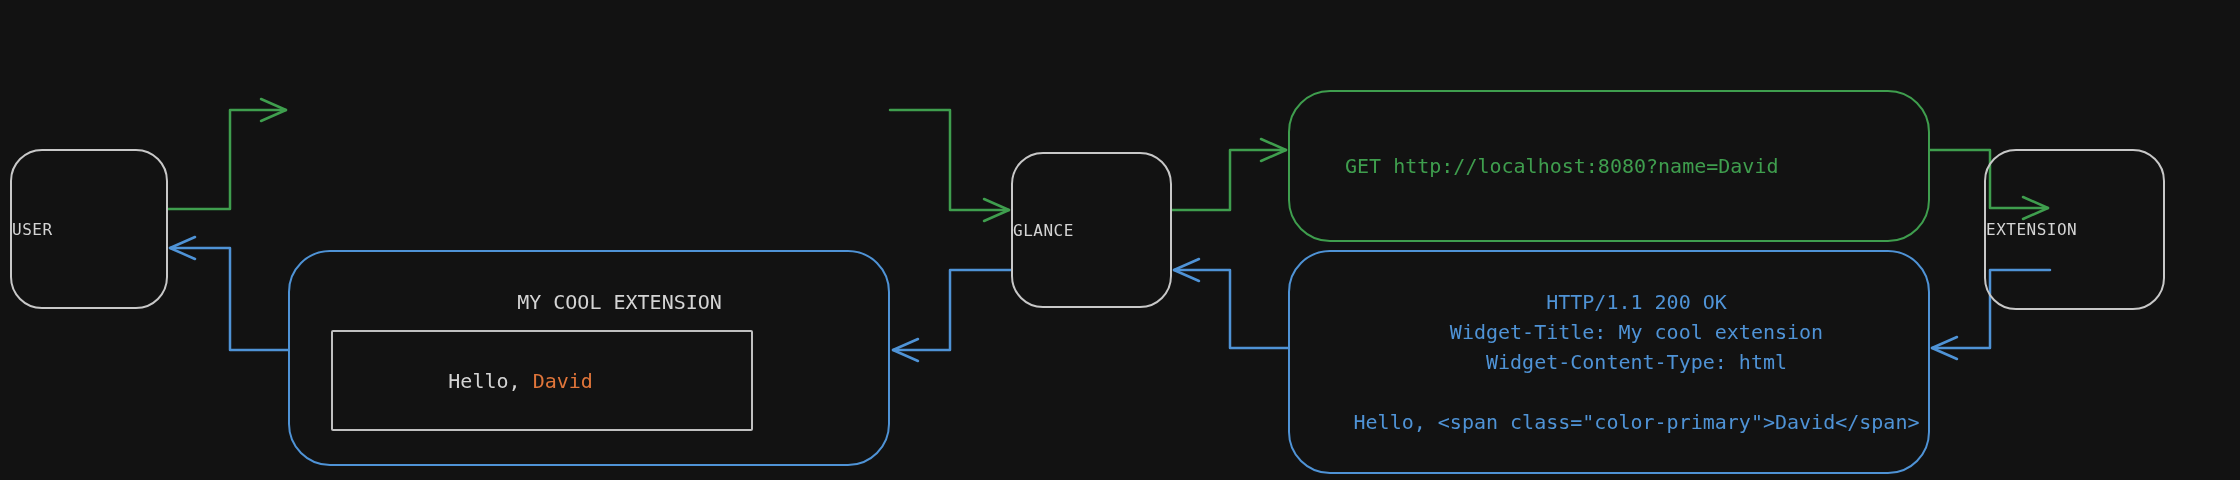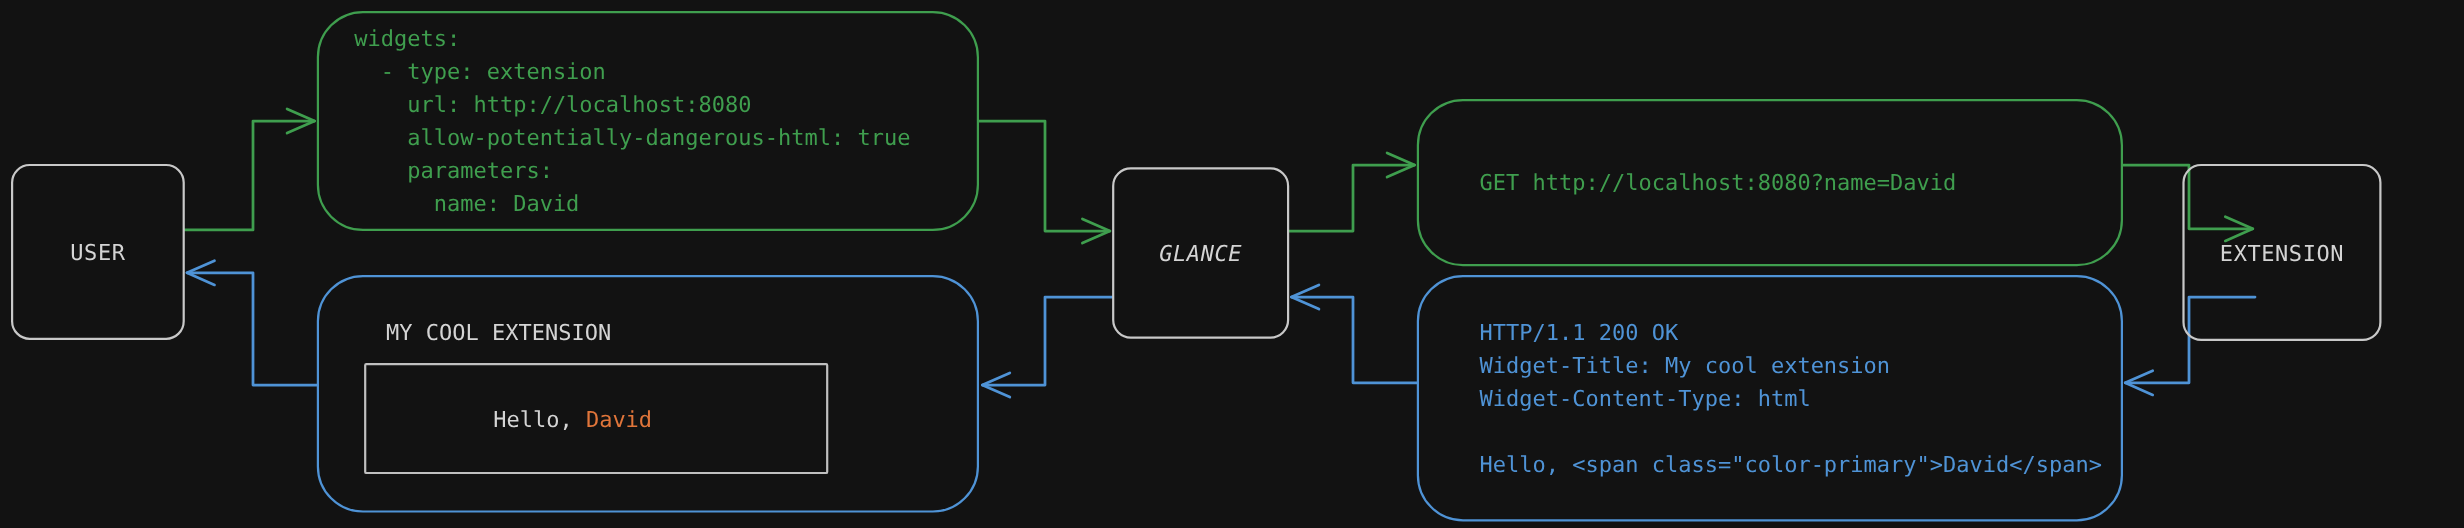--- a/index.html
+++ b/index.html
@@ -26,40 +26,39 @@
     stroke-width: 2.5;
     stroke-linejoin: round;
     stroke-linecap: round;
   }
   .connector-layer .green { stroke: var(--green, #3f9e4e); }
   .connector-layer .blue  { stroke: var(--blue, #4f93d6); }
 
   .node {
     position: absolute;
     border: 2px solid var(--node-border, #c8c8c8);
-    border-radius: 17px;
+    border-radius: 32px;
     display: flex;
     align-items: center;
-    justify-content: center;
     color: var(--text, #d4d4d4);
-    font-size: 20px;
+    font-size: 16px;
     letter-spacing: 0.5px;
     box-sizing: border-box;
   }
   .msg-box {
     position: absolute;
     border-radius: 42px;
     border: 2px solid;
     box-sizing: border-box;
     display: flex;
     flex-direction: column;
     justify-content: center;
   }
   .msg-box.green-box { border-color: var(--green, #3f9e4e); color: var(--green, #3f9e4e); }
-  .msg-box.blue-box  { border-color: var(--blue, #4f93d6);  color: var(--blue, #4f93d6); }
+  .msg-box.blue-box  { border-color: var(--blue, #4f93d6);  color: var(--blue, #4f93d6); text-align: center; }
 
   pre.code {
     margin: 0;
     font-family: inherit;
     font-size: 20px;
     line-height: 30px;
     white-space: pre;
   }
   .cfg-pad  { padding-left: 32px; }
   .req-pad  { padding-left: 55px; }
@@ -86,21 +85,21 @@
   .hello-text {
     padding-left: 19px;
     font-size: 20px;
     white-space: pre;
     color: var(--text, #d4d4d4);
   }
   .hello-text .name { color: var(--orange, #e0753a); }
 
   
   #node-user      { left: 10px;   top: 149px; width: 158px; height: 160px; }
-  #node-glance    { left: 1011px; top: 152px; width: 161px; height: 156px; font-style: italic; }
+  #node-glance    { left: 1011px; top: 152px; width: 161px; height: 156px; }
   #node-extension { left: 1984px; top: 149px; width: 181px; height: 161px; }
 
   #config-box   { left: 288px;  top: 10px;  width: 602px; height: 200px; }
   #request-box  { left: 1288px; top: 90px;  width: 642px; height: 152px; }
   #response-box { left: 1288px; top: 250px; width: 642px; height: 224px; }
   #render-box   { left: 288px;  top: 250px; width: 602px; height: 216px; }
 </style>
 </head>
 <body>
 
@@ -146,28 +145,20 @@
   <div class="node" id="node-user">
     <span>USER</span>
   </div>
   <div class="node" id="node-glance">
     <span>GLANCE</span>
   </div>
   <div class="node" id="node-extension">
     <span>EXTENSION</span>
   </div>
 
-  <div class="msg-box green-box" id="config-box">
-    <pre class="code cfg-pad">widgets:
-  - type: extension
-    url: http://localhost:8080
-    allow-potentially-dangerous-html: true
-    parameters:
-      name: David</pre>
-  </div>
 
   <div class="msg-box green-box" id="request-box">
     <pre class="code req-pad">GET http://localhost:8080?name=David</pre>
   </div>
 
   <div class="msg-box blue-box" id="response-box">
     <pre class="code resp-pad">HTTP/1.1 200 OK
 Widget-Title: My cool extension
 Widget-Content-Type: html
 

